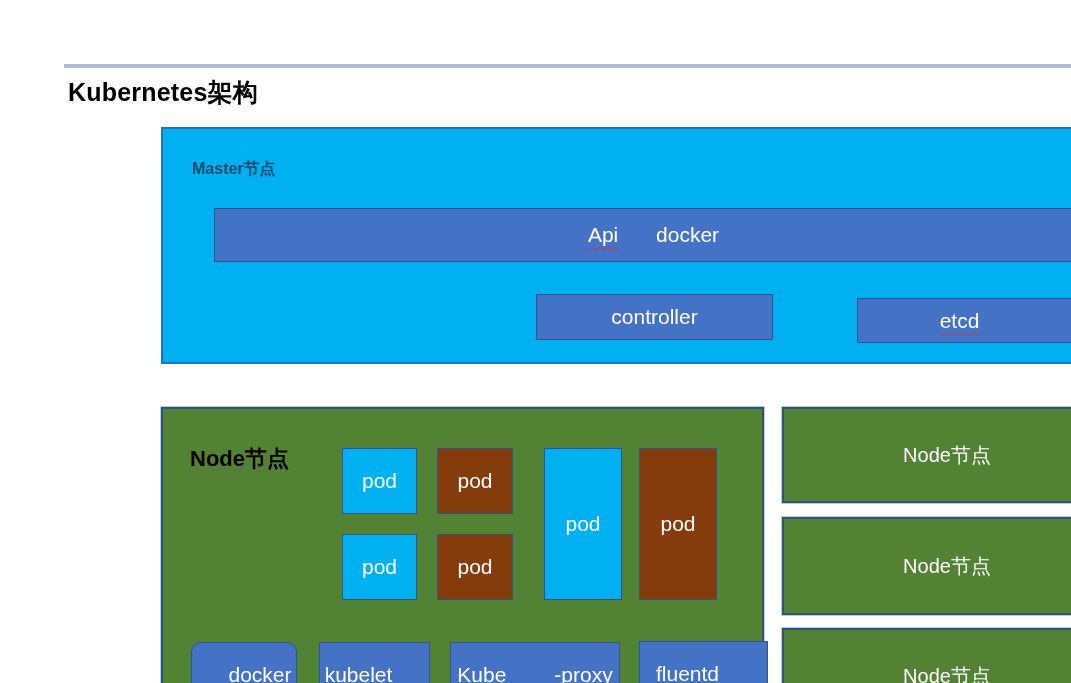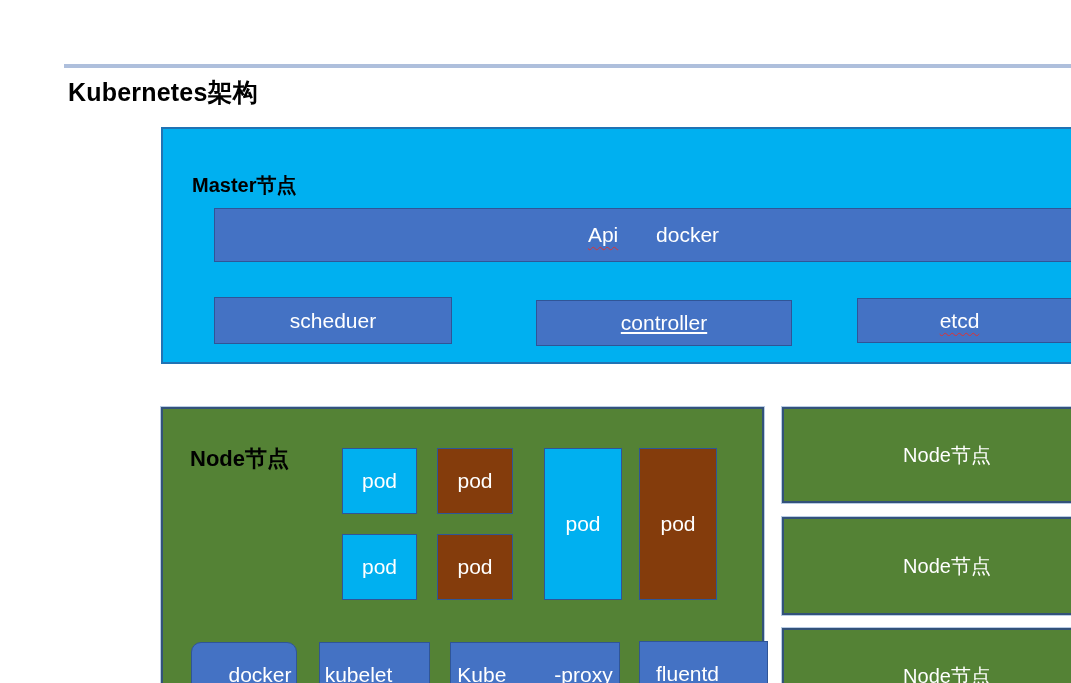--- a/index.html
+++ b/index.html
@@ -14,31 +14,31 @@
                background: var(--top-strip, #AEBFDC); }
 
   .title { position: absolute; left: 4px; top: 12px;
            font-size: 25px; font-weight: bold; color: var(--title-text, #000);
            letter-spacing: 0.2px; }
 
   
   .master-box { position: absolute; left: 97px; top: 63px; width: 952px; height: 237px;
                 background: var(--light-blue, #00B0F0);
                 border: 2px solid var(--master-border, #2173B4); }
-  .master-label { position: absolute; left: 13px; top: 27px;
-                  font-size: 20px; font-weight: bold; color: #000000; }
+  .master-label { position: absolute; left: 13px; top: 14px;
+                  font-size: 16px; font-weight: bold; color: #0c4a6e; }
 
   .blue-box { position: absolute;
               background: var(--medium-blue, #4472C4);
               border: 1.5px solid var(--blue-box-border, #2F5597);
               display: flex; align-items: center; justify-content: center;
               color: var(--box-text, #fff); font-size: 21px; white-space: pre; }
   .api-server  { left: 35px;  top: 63px;  width: 879px; height: 54px; }
   .scheduer    { left: 35px;  top: 152px; width: 238px; height: 47px; }
-  .controller  { left: 357px; top: 155px; width: 256px; height: 46px; text-decoration: underline; }
+  .controller  { left: 357px; top: 149px; width: 237px; height: 46px; }
   .etcd        { left: 678px; top: 153px; width: 237px; height: 45px; }
 
   
   .node-main { position: absolute; left: 97px; top: 343px; width: 603px; height: 317px;
                background: var(--green, #548235);
                border: 2px solid var(--green-border, #33527A);
                outline: 1px solid #B9CCE4; }
   .node-main-label { position: absolute; left: 11px; top: 19px;
                      font-size: 22px; font-weight: bold; color: #000; }
 
@@ -87,21 +87,20 @@
 
   <div class="top-strip"></div>
 
   <div class="title">Kubernetes架构</div>
 
   <div class="master-box">
     <div class="master-label">Master节点</div>
 
     <div class="blue-box api-server"><span class="squiggle">Api</span><span> docker</span></div>
 
-    <div class="blue-box scheduer"><span>scheduer</span></div>
 
     <div class="blue-box controller"><span>controller</span></div>
 
     <div class="blue-box etcd"><span class="squiggle">etcd</span><span></span></div>
   </div>
 
   <div class="node-main">
     <div class="node-main-label">Node节点</div>
 
     <div class="pod p-blue pod-1">

